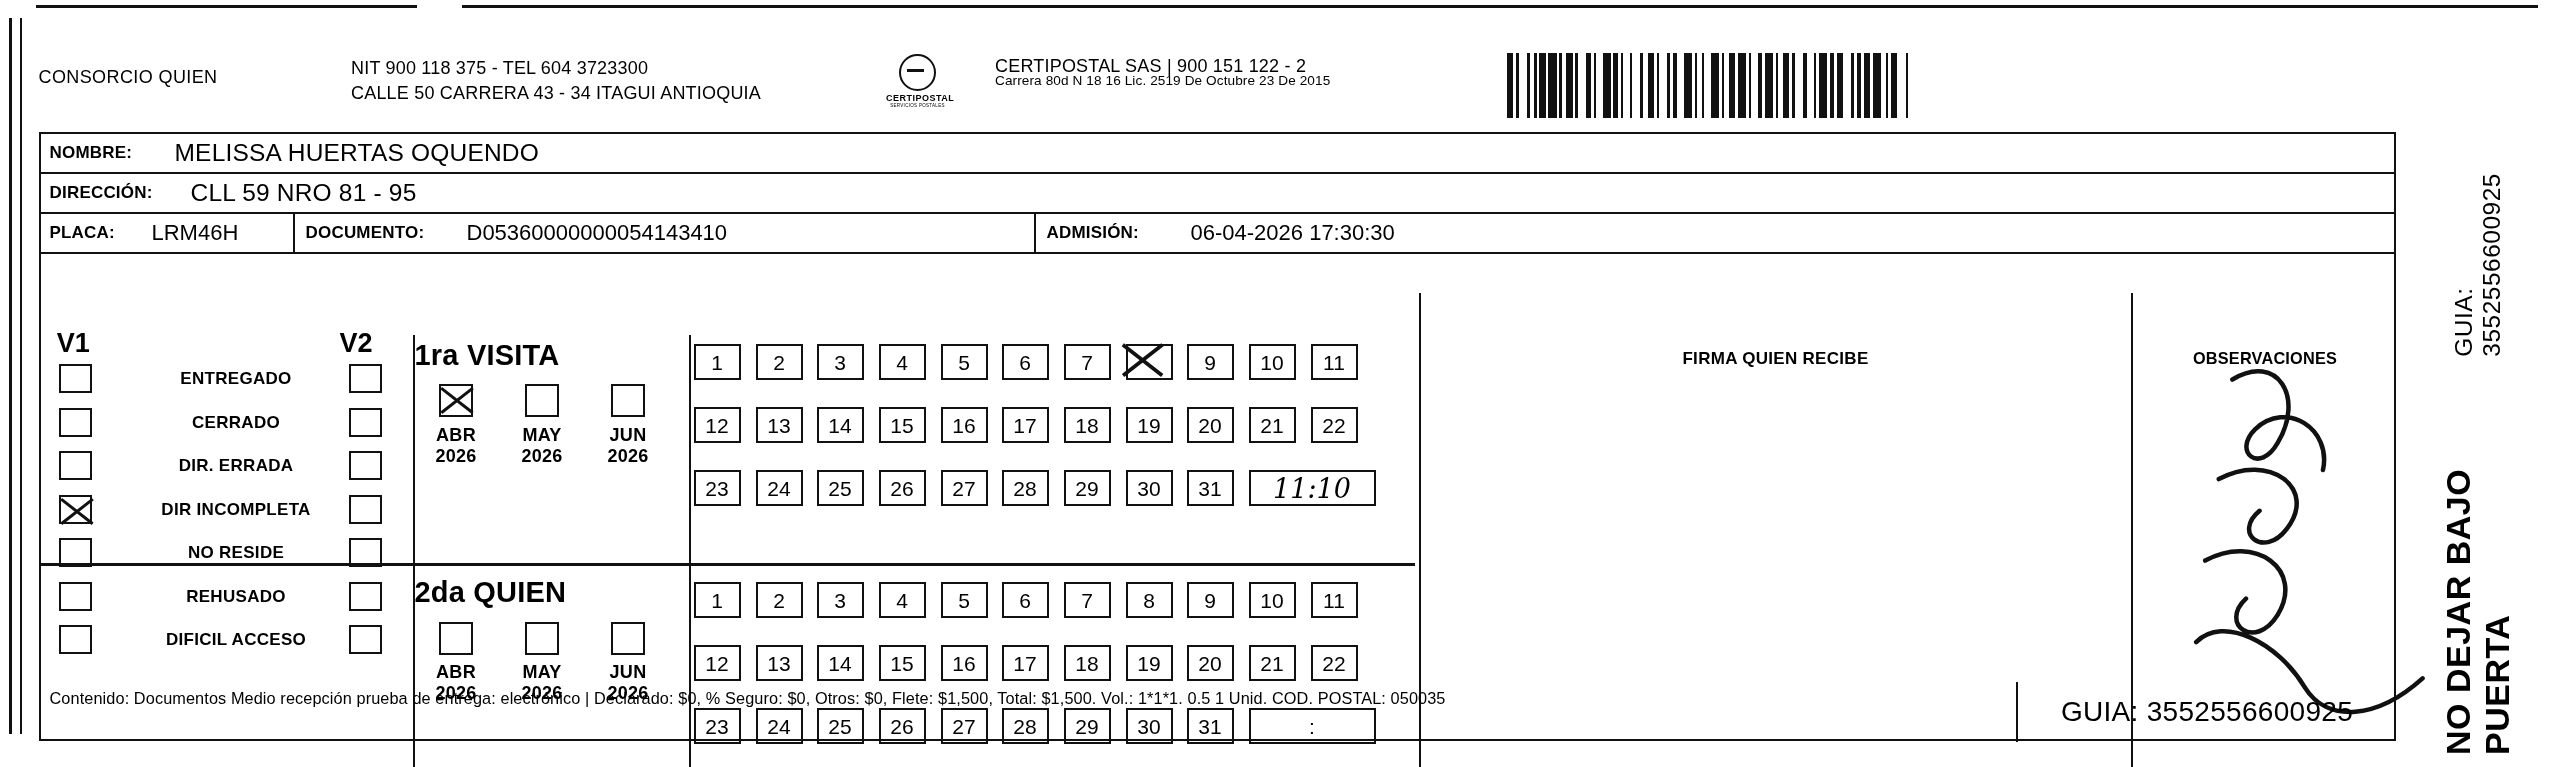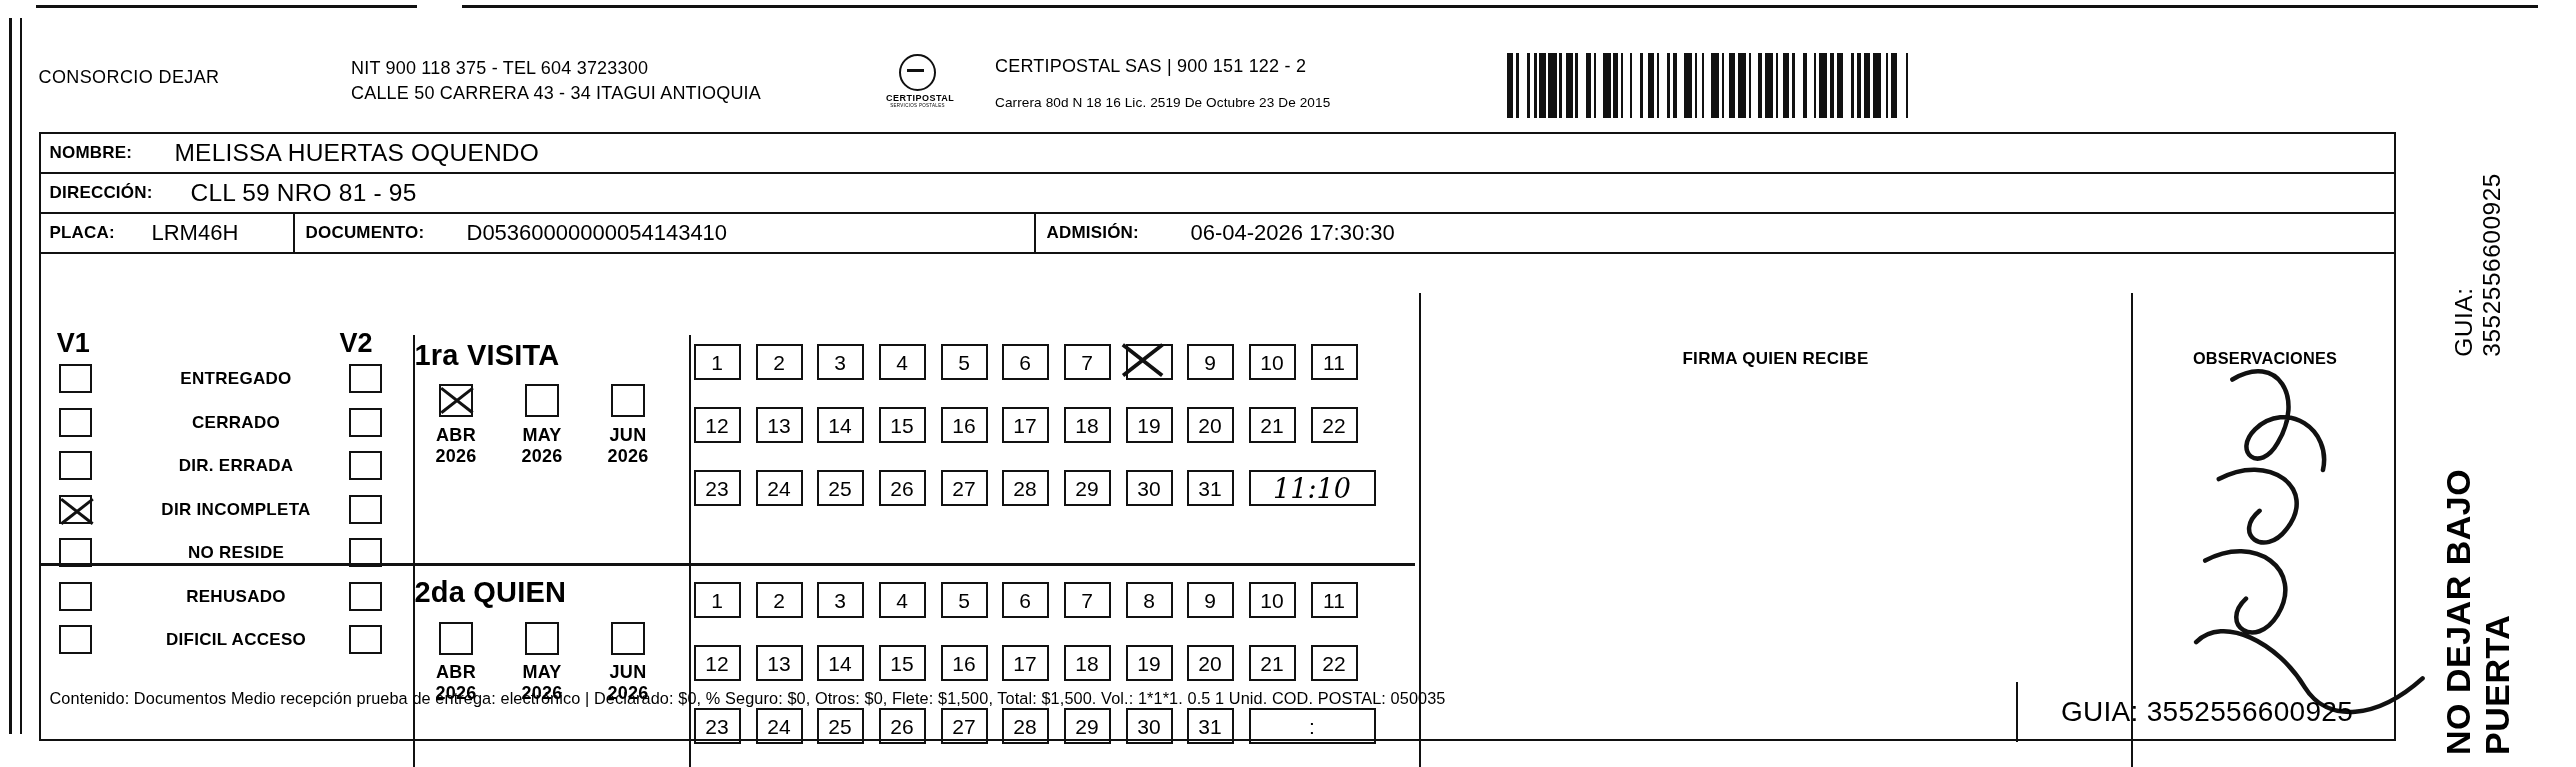--- a/index.html
+++ b/index.html
@@ -19,21 +19,21 @@
   .header{position:relative;height:111px;}
   .hdr-consorcio{position:absolute;left:4.5px;top:47px;font-size:18px;letter-spacing:0.4px;}
   .hdr-nit{position:absolute;left:317px;top:38px;font-size:18px;letter-spacing:0.2px;}
   .hdr-calle{position:absolute;left:317px;top:63px;font-size:18px;letter-spacing:0.2px;}
   .hdr-logo{position:absolute;left:852px;top:34px;width:63px;text-align:center;}
   .hdr-logo .ring{width:33px;height:33px;border:2.7px solid #111;border-radius:50%;margin:0 auto;position:relative;}
   .hdr-logo .ring:after{content:"";position:absolute;left:6.3px;top:12.7px;width:16.3px;height:3.6px;background:#111;}
   .hdr-logo .lname{font-size:9px;font-weight:bold;letter-spacing:0.5px;margin-top:1.8px;}
   .hdr-logo .lsub{font-size:4.5px;letter-spacing:0.3px;}
   .hdr-certi{position:absolute;left:961px;top:36px;font-size:18px;letter-spacing:0.2px;}
-  .hdr-certi2{position:absolute;left:961px;top:75px;font-size:13.6px;letter-spacing:0.1px;}
+  .hdr-certi2{position:absolute;left:961px;top:53px;font-size:13.6px;letter-spacing:0.1px;}
 
   
   .barcode{position:absolute;left:1473px;top:33px;width:734px;height:65px;display:flex;align-items:stretch;gap:0;}
   .barcode i{display:block;height:100%;background:#111;}
 
   
   .tbl{position:absolute;left:4.5px;top:112px;width:2357px;height:609px;border:2.7px solid #111;box-sizing:border-box;}
 
   .row{position:relative;border-bottom:2.7px solid #111;box-sizing:border-box;}
   .lbl{font-size:17px;font-weight:bold;letter-spacing:0.2px;}
@@ -105,21 +105,21 @@
 
 <div class="page">
 
   <div class="scan-top"></div>
   <div class="scan-left"></div>
   <div class="scan-left2"></div>
 
   <div class="doc">
 
     <div class="header">
-      <div class="hdr-consorcio">CONSORCIO DEJAR</div>
+      <div class="hdr-consorcio">CONSORCIO QUIEN</div>
       <div class="hdr-nit">NIT 900 118 375 - TEL 604 3723300</div>
       <div class="hdr-calle">CALLE 50 CARRERA 43 - 34 ITAGUI ANTIOQUIA</div>
 
       <div class="hdr-logo">
         <div class="ring"></div>
         <div class="lname">CERTIPOSTAL</div>
         <div class="lsub">SERVICIOS POSTALES</div>
       </div>
 
       <div class="hdr-certi">CERTIPOSTAL SAS | 900 151 122 - 2</div>

